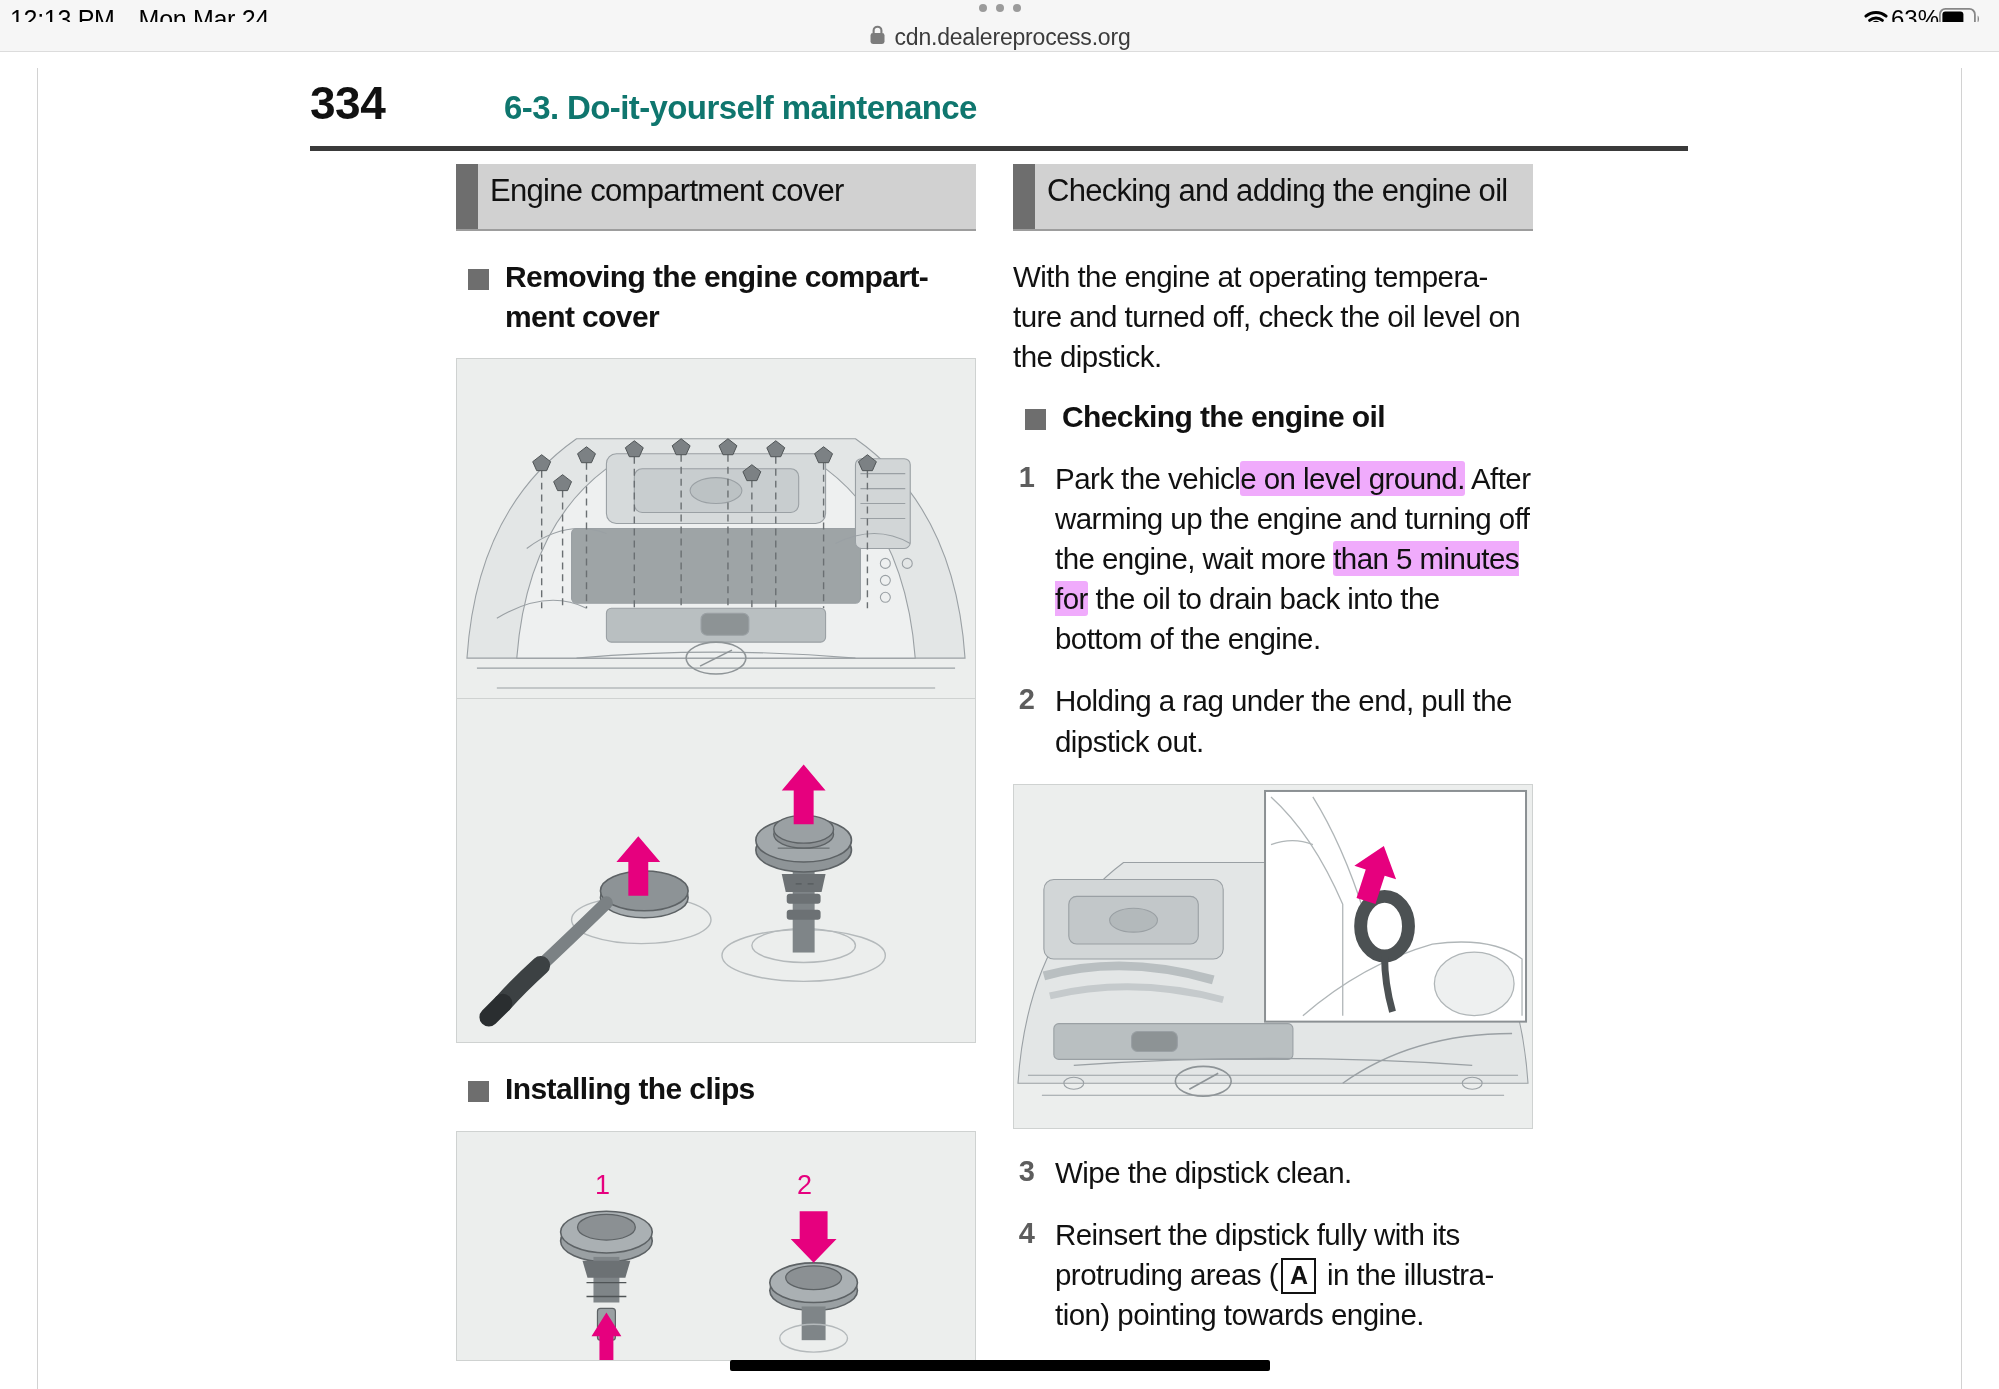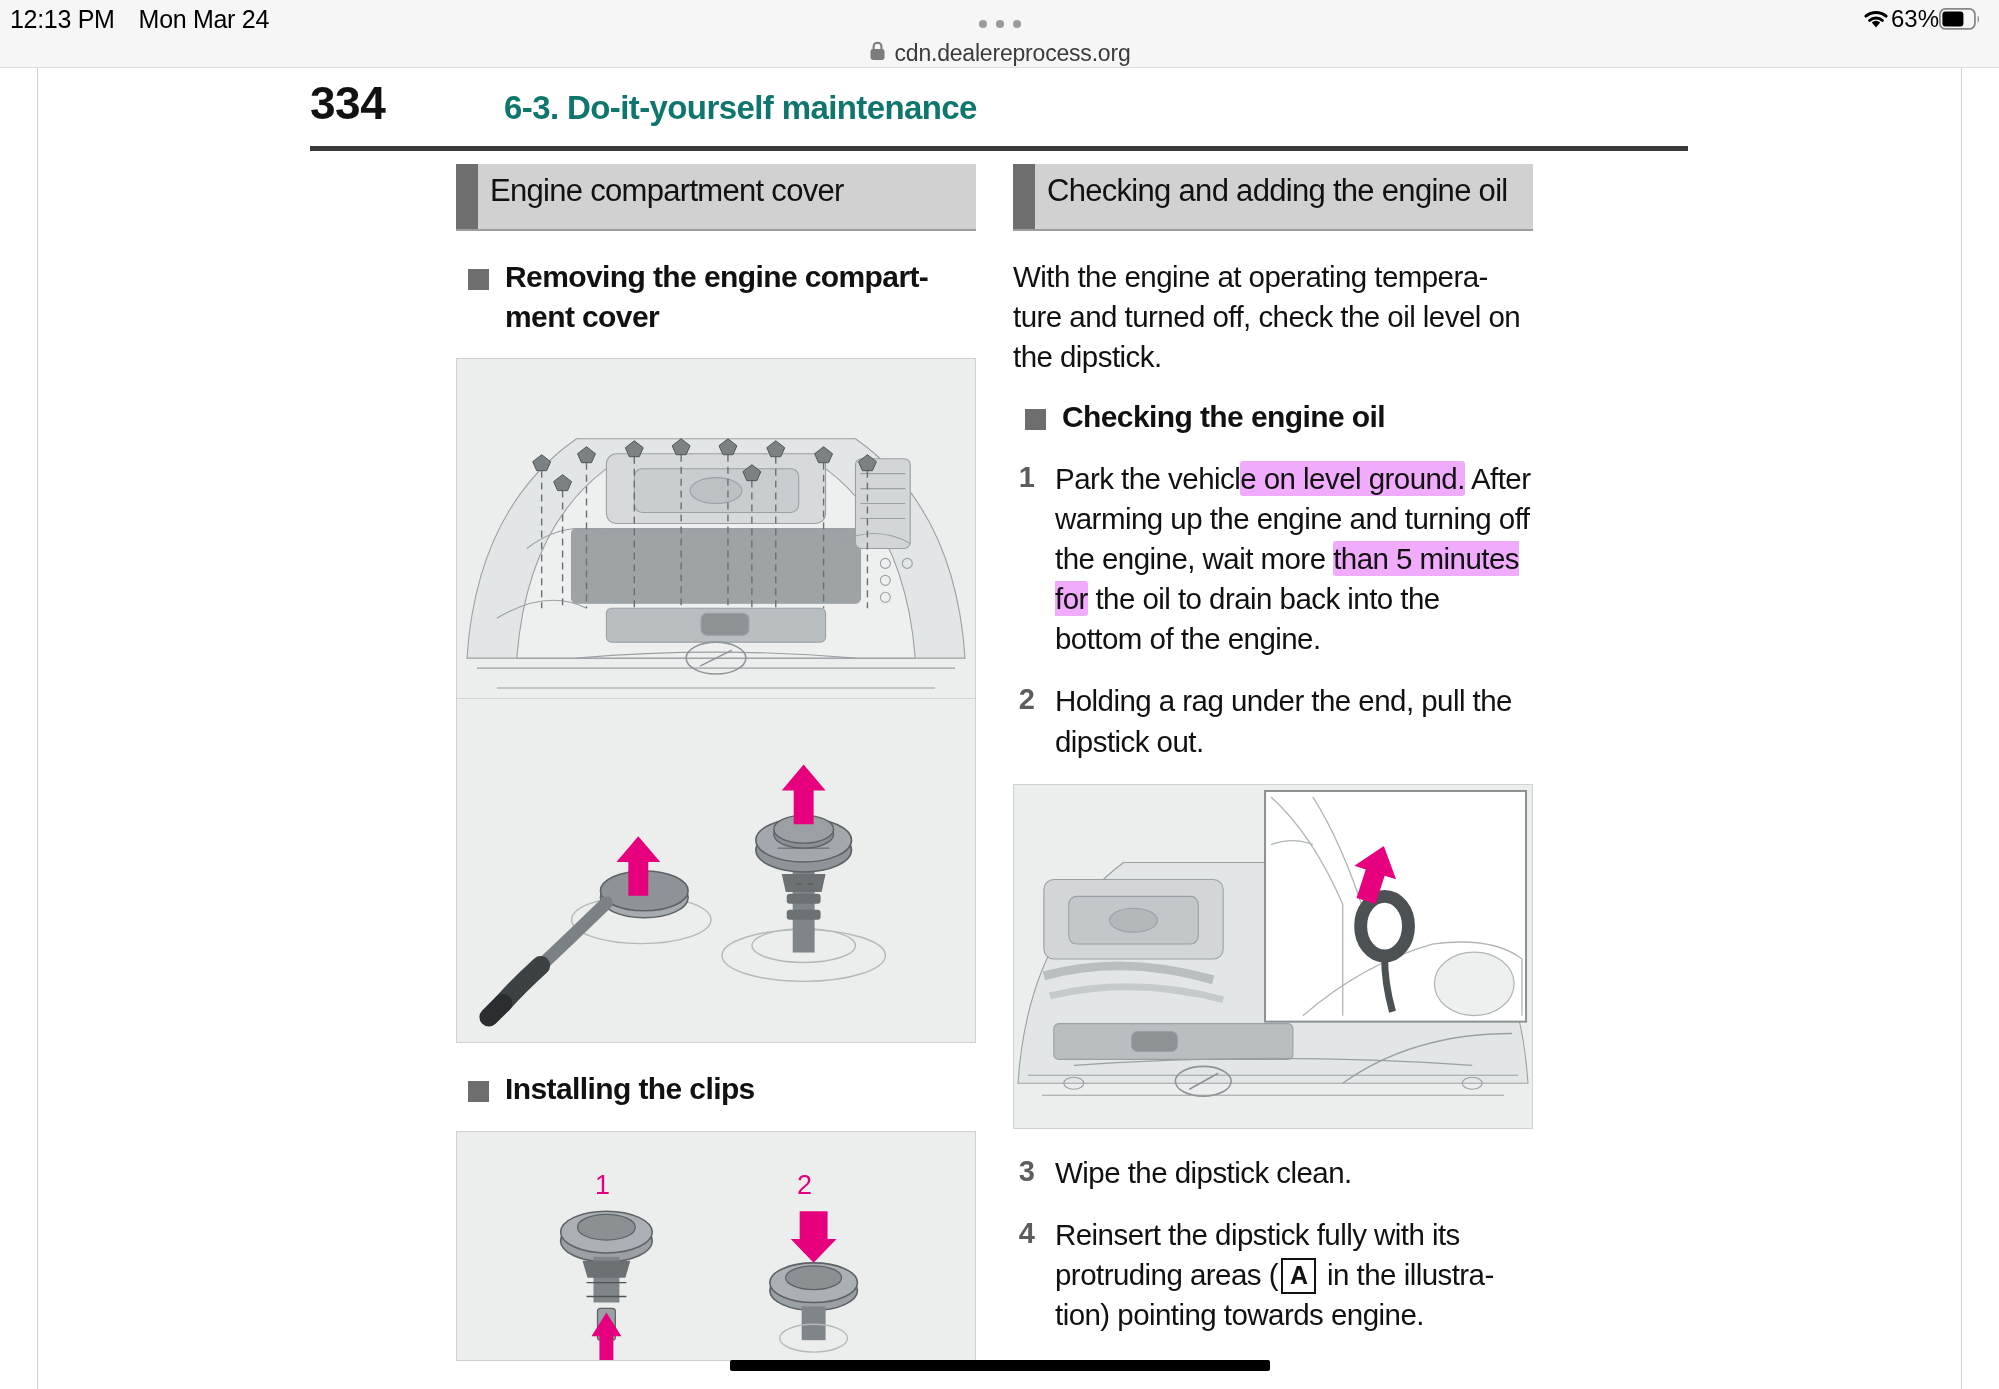--- a/index.html
+++ b/index.html
@@ -23,21 +23,21 @@
   .sb-right {
     position: absolute; right: 18px; top: 0; height: 38px;
     display: flex; align-items: center; 
   }
   .sb-batt-pct { font-size: 24px; font-weight: 400; color: #000; }
   .wifi-ic { display:block; }
   .batt-ic { display:block; }
 
   
   .browserbar {
-    position: absolute; top: 38px; left: 0;
+    position: absolute; top: 22px; left: 0;
     width: 1999px; height: 30px;
     background: #f6f6f6;
     border-bottom: 1px solid #dcdcdc;
   }
   .dots {
     position: absolute; left: 50%; top: -18px; transform: translateX(-50%);
     display: flex; gap: 9px;
   }
   .dots i { width: 8px; height: 8px; border-radius: 50%; background: #9b9b9b; display:block; }
   .urlrow {

